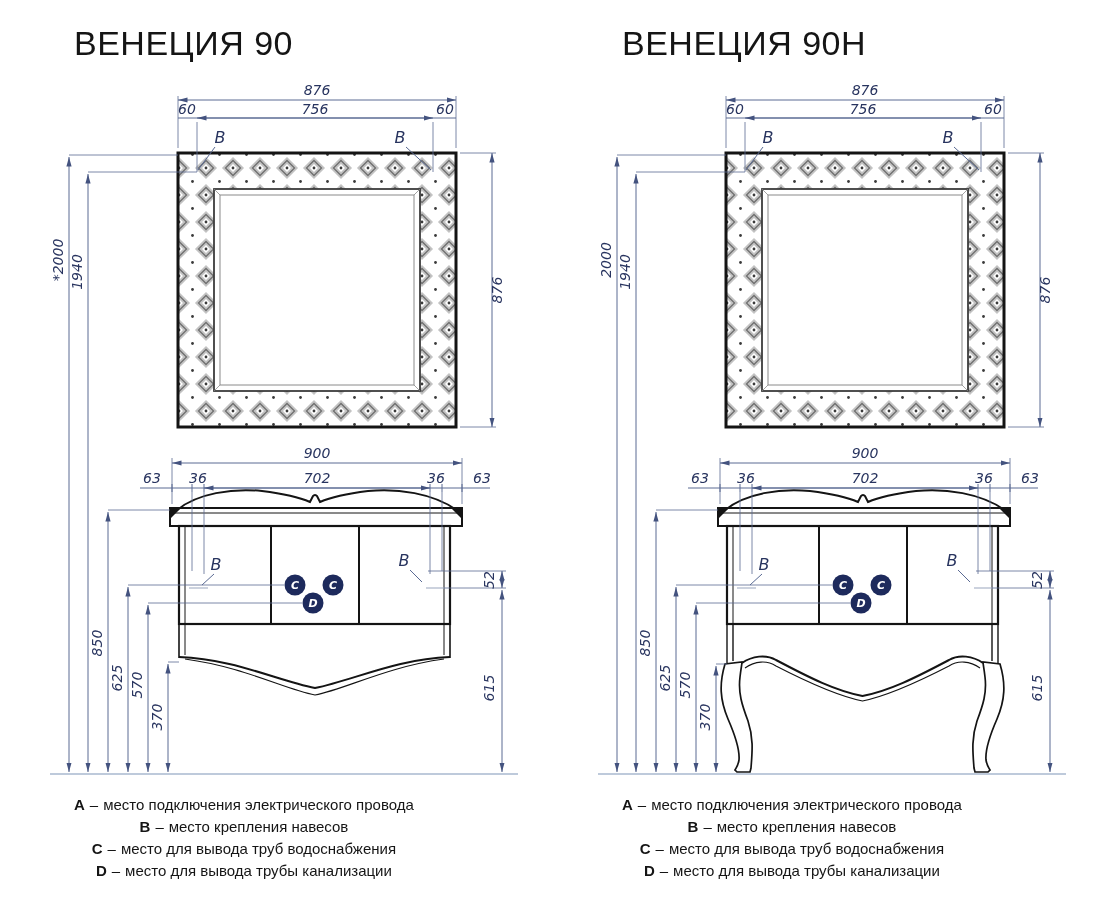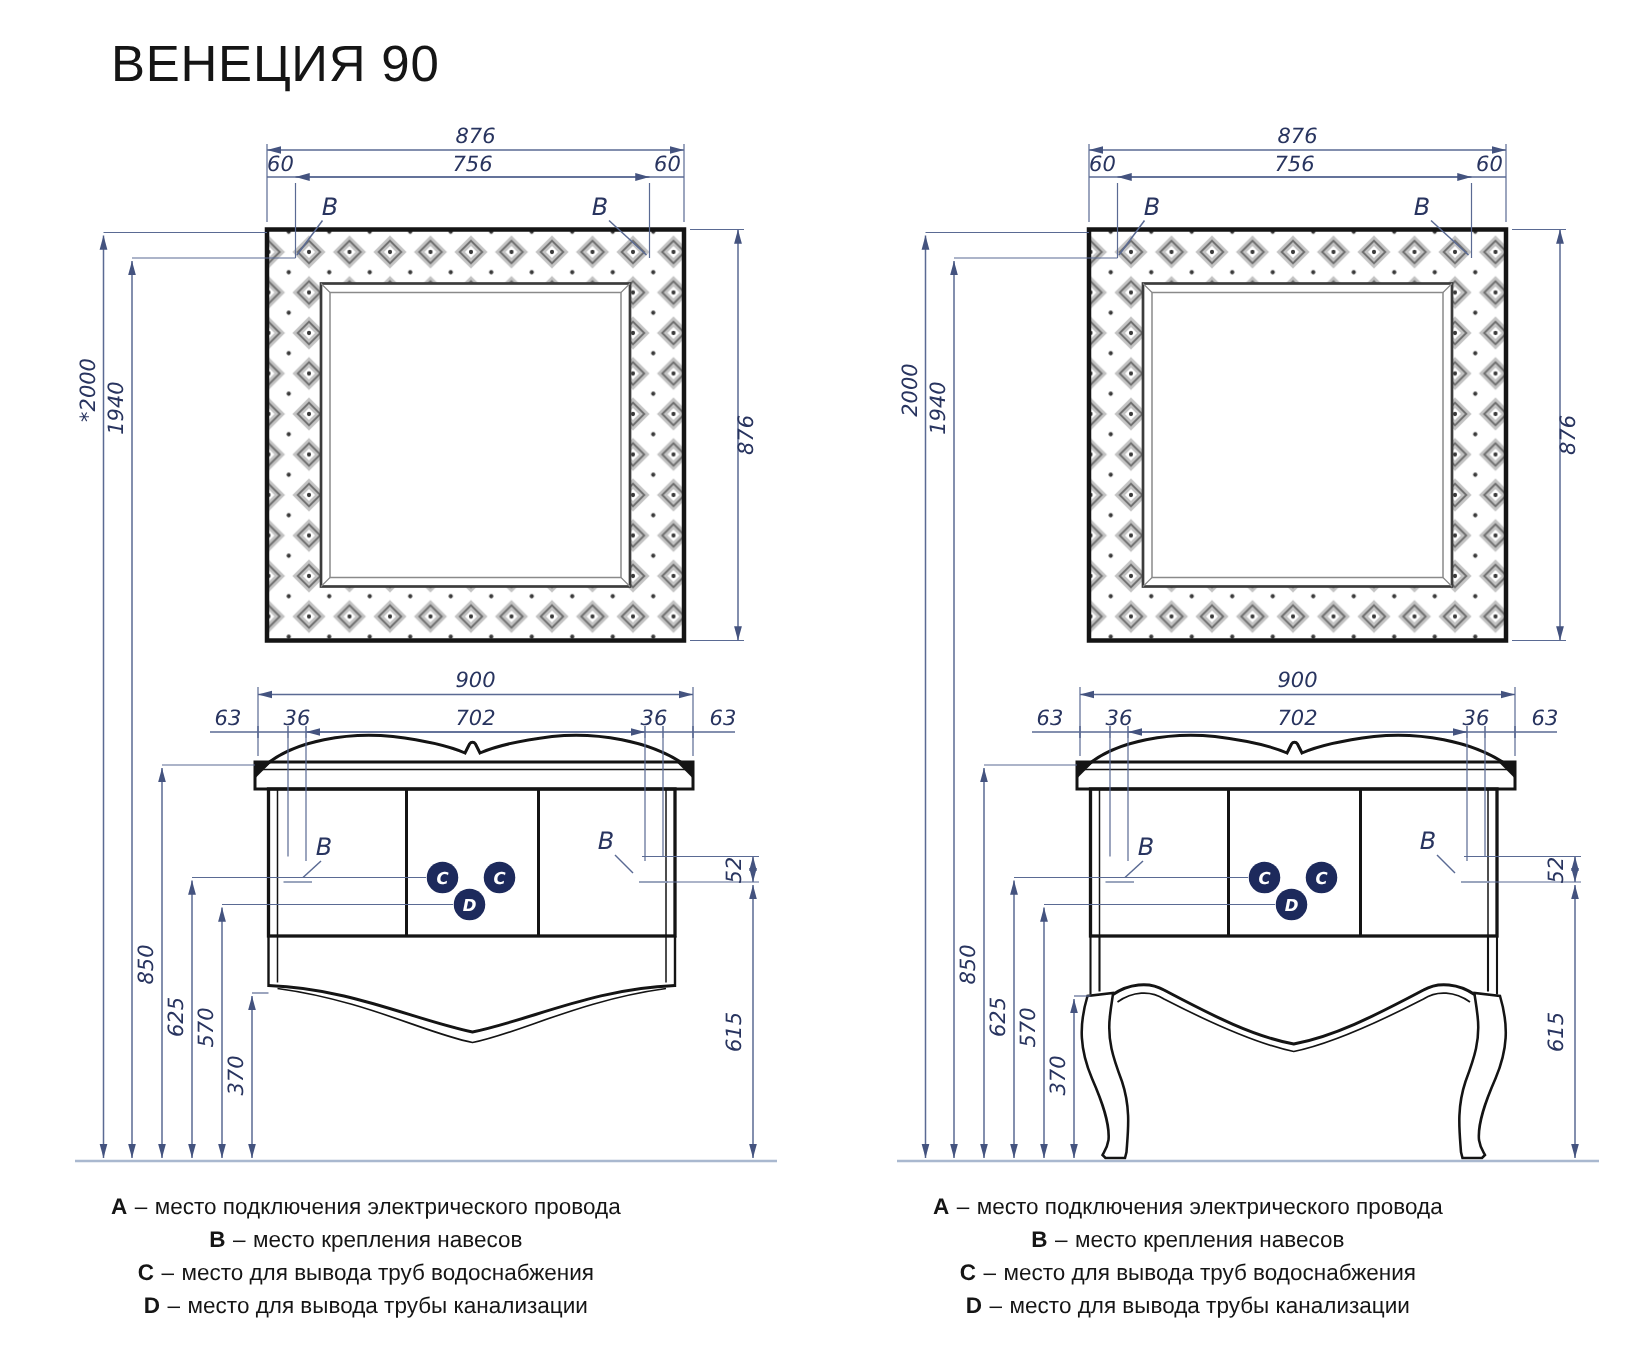--- a/index.html
+++ b/index.html
@@ -163,20 +163,21 @@
 
     <div class="legend">
       <div class="row"><span class="lk">A</span><span class="sep">–</span><span>место подключения электрического провода</span></div>
       <div class="row"><span class="lk">B</span><span class="sep">–</span><span>место крепления навесов</span></div>
       <div class="row"><span class="lk">C</span><span class="sep">–</span><span>место для вывода труб водоснабжения</span></div>
       <div class="row"><span class="lk">D</span><span class="sep">–</span><span>место для вывода трубы канализации</span></div>
     </div>
   </section>
 
   <section class="panel right">
+    <h1 class="title">ВЕНЕЦИЯ 90Н</h1>
 
     <svg class="draw" viewBox="0 0 500 730">
       <defs>
         <path id="legL" d="M133,604 C127,624 128,640 136,659 C143,675 148,689 147,700 C146,706 144,708 143,710 L145,712 L158,712 L159,708 C160,694 162,679 156,661 C150,645 146,633 148,617 C149,608 150,604 150,602 Z"></path>
       </defs>
 
       <g>
         <path d="M134,93 h278 v274 h-278 Z M170,129 h206 v202 h-206 Z" fill="url(#lat)" fill-rule="evenodd"></path>
         <rect x="134" y="93" width="278" height="274" class="f" stroke-width="3"></rect>
         <rect x="170" y="129" width="206" height="202" fill="#fff" stroke="#3c3c3c" stroke-width="1.8"></rect>

